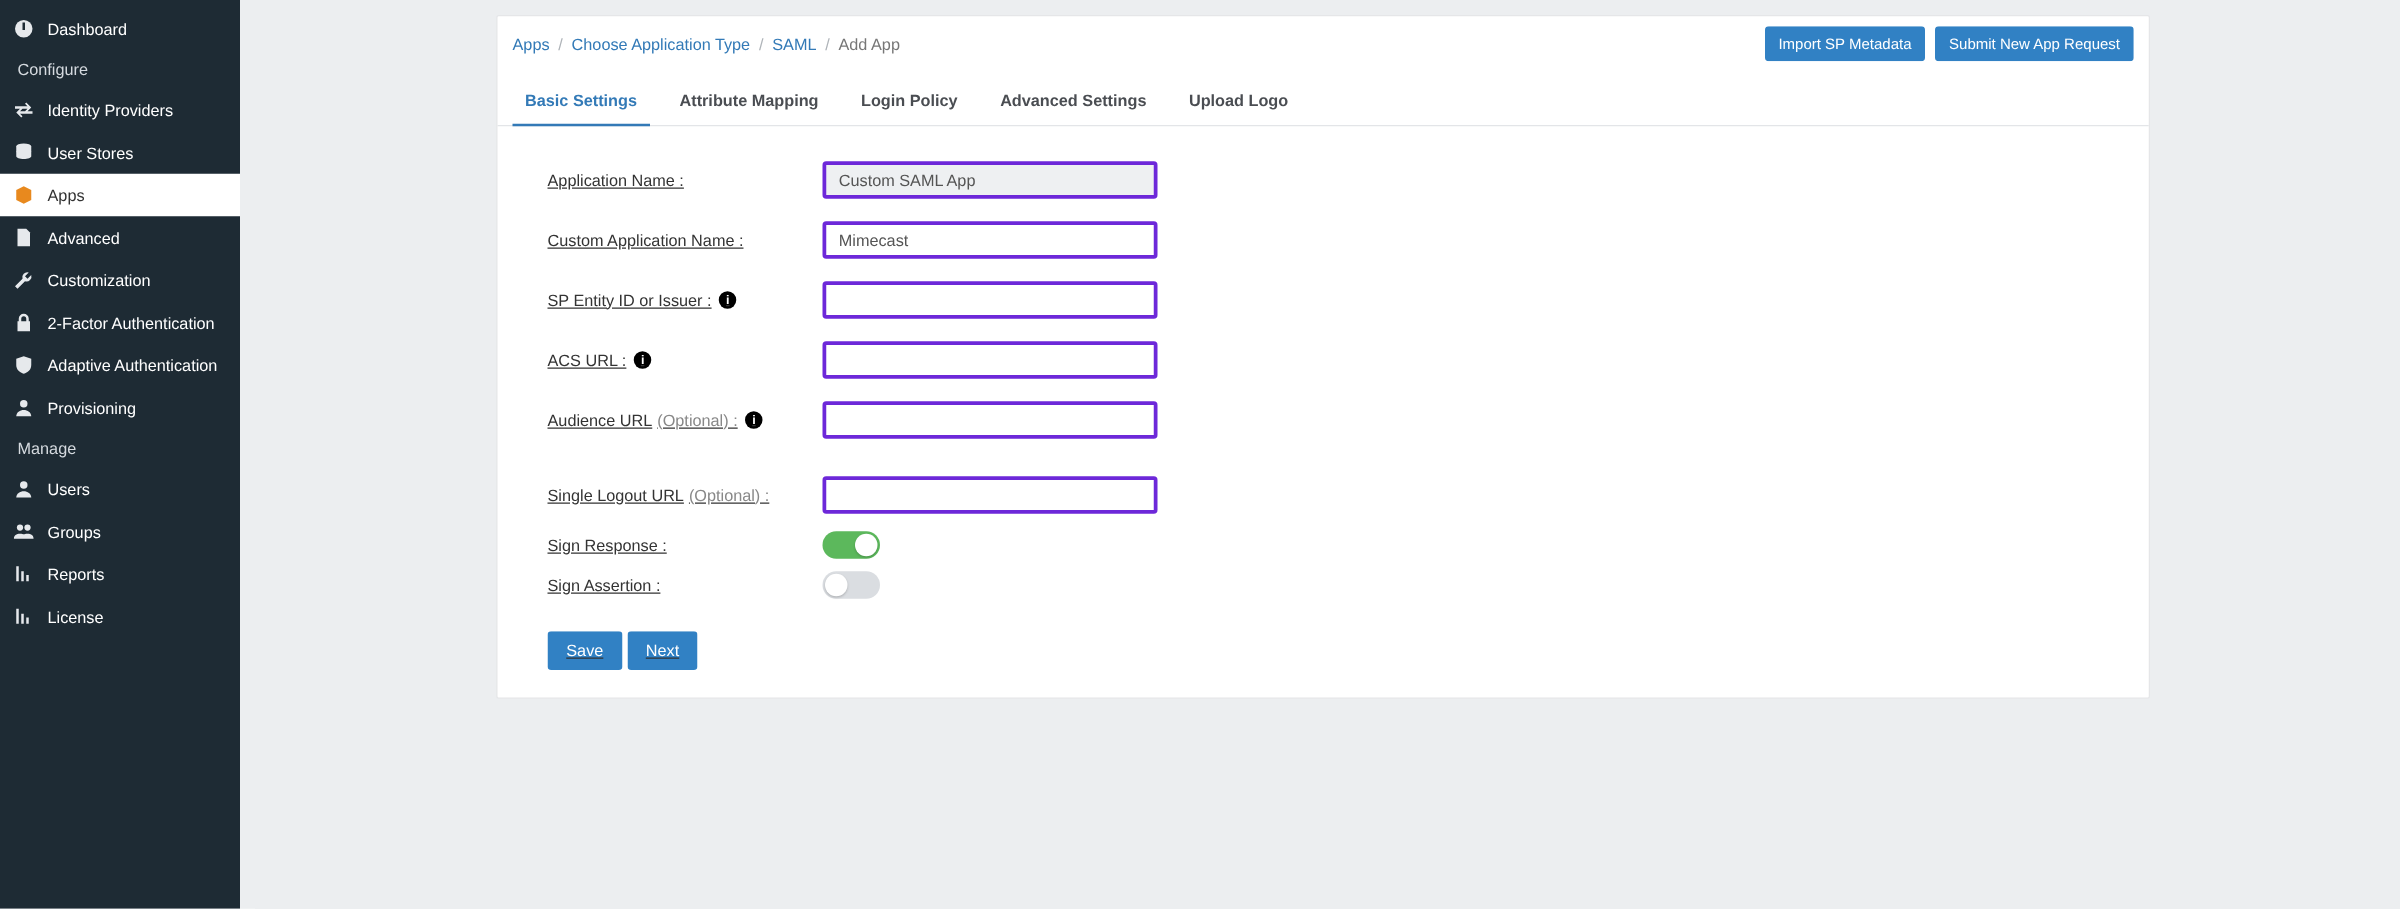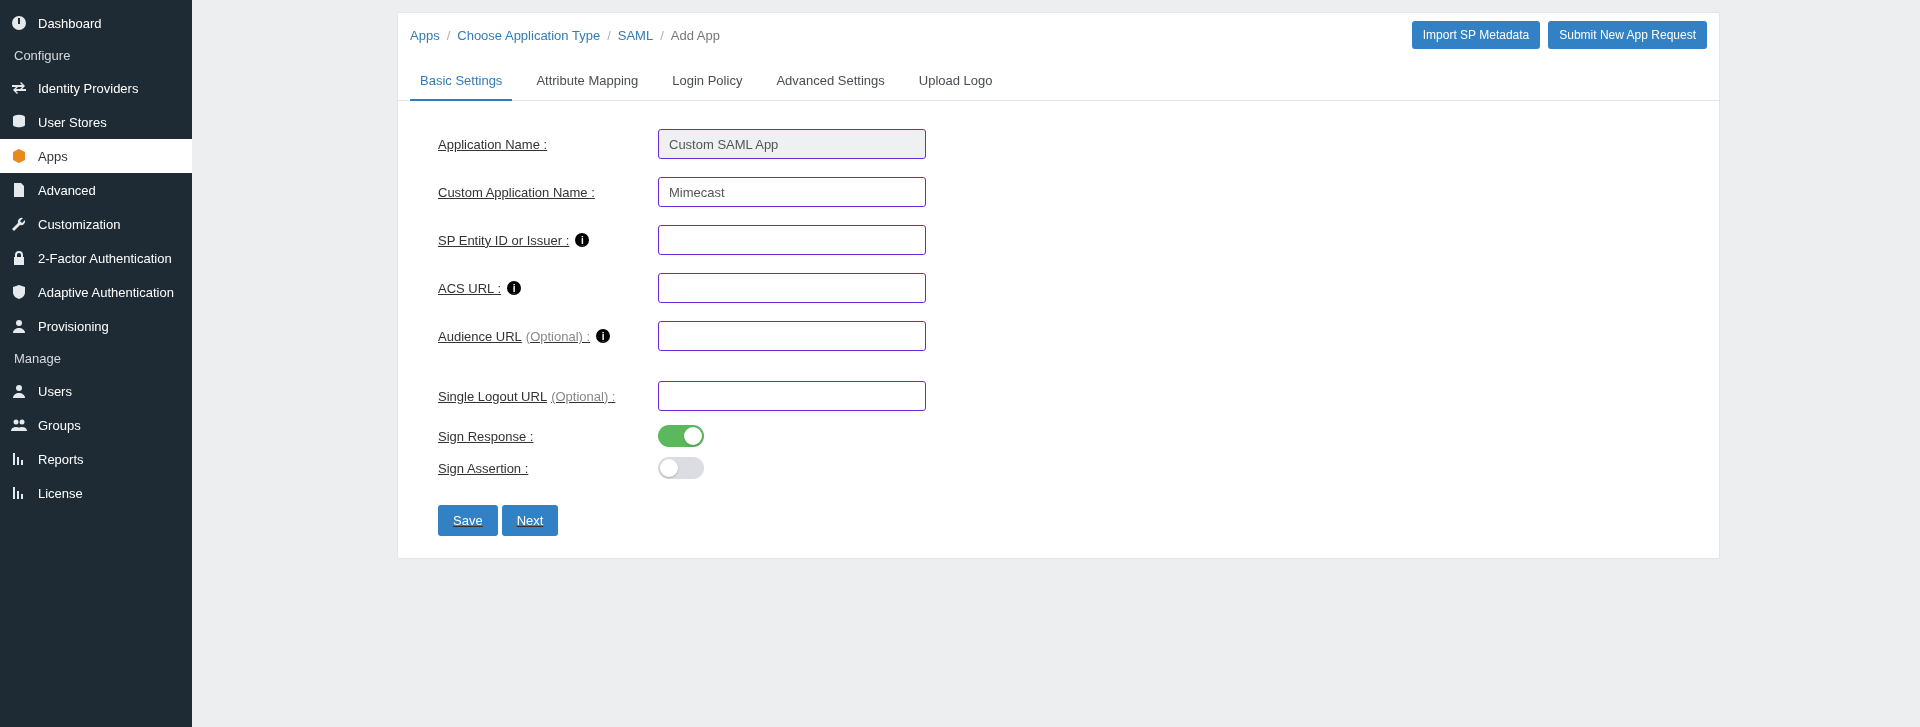--- a/index.html
+++ b/index.html
@@ -95,21 +95,21 @@
   .tabs {
     display: flex;
     border-bottom: 1px solid #e3e5e8;
     padding: 0 12px;
     gap: 14px;
   }
   .tab {
     padding: 14px 10px 12px 10px;
     font-size: 13px;
     color: #4a4d52;
-    font-weight: 400;
+    font-weight: 700;
     cursor: pointer;
     position: relative;
   }
   .tab.active {
     color: #337ab7;
   }
   .tab.active::after {
     content: "";
     position: absolute;
     left: 0; right: 0; bottom: -1px;
@@ -142,21 +142,21 @@
     font-size: 10px;
     font-weight: 700;
     align-items: center;
     justify-content: center;
     margin-left: 2px;
   }
   .form-row .control { flex: 0 0 auto; }
   .form-row input[type="text"] {
     width: 268px;
     height: 30px;
-    border: 1px solid #6d28d9;
+    border: 3px solid #6d28d9;
     border-radius: 3px;
     padding: 4px 10px;
     font-size: 13px;
     background: #fff;
     color: #555;
   }
   .form-row input[type="text"]:disabled {
     background: #eef0f2;
     color: #555;
   }

